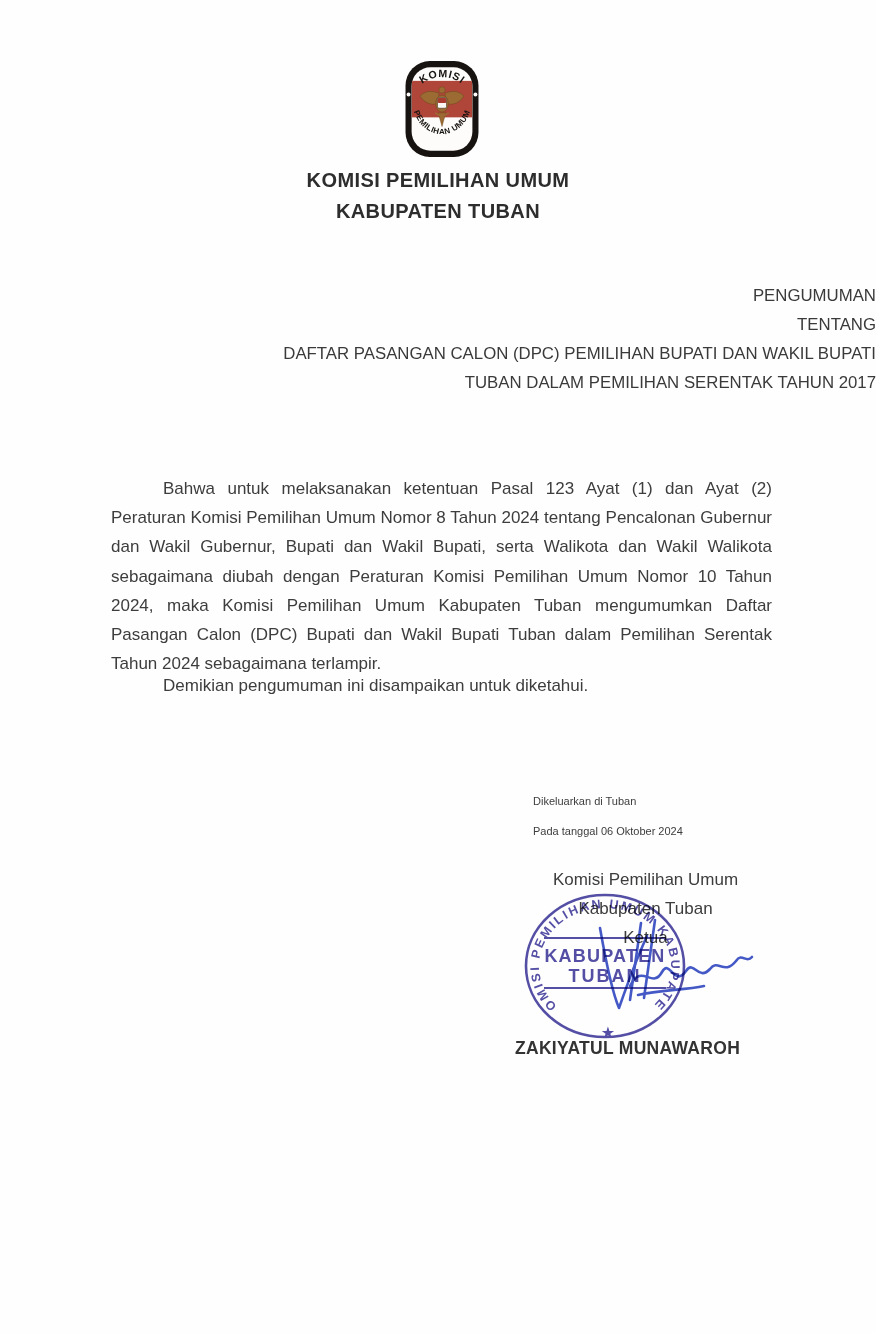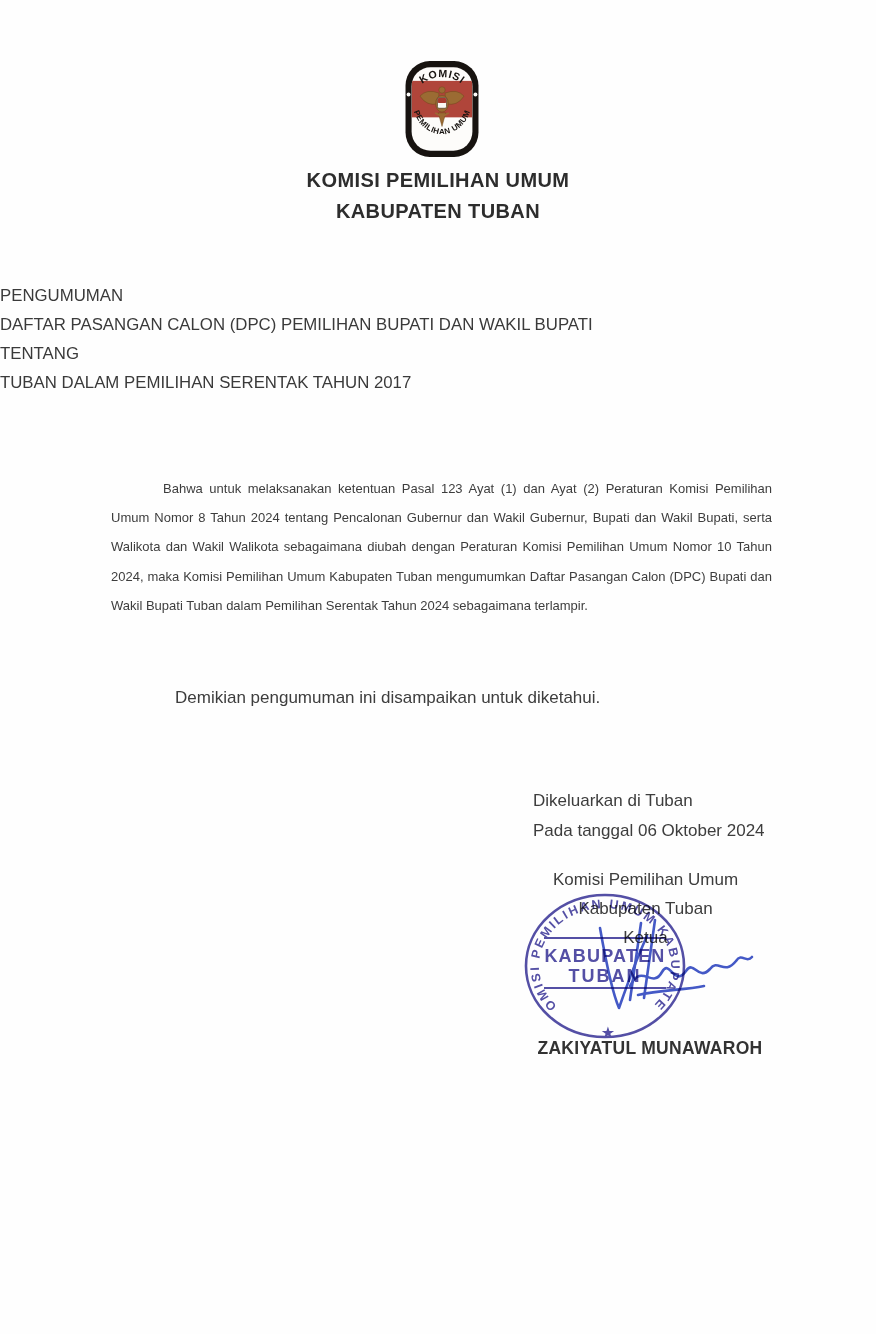--- a/index.html
+++ b/index.html
@@ -11,30 +11,30 @@
     color:#3d3d3d;
     overflow:hidden;
     margin:0 auto;
   }
   .abs{position:absolute;}
   
   .kpu-logo{left:404px;top:58px;width:76px;height:102px;}
   .header-block{left:0;right:0;top:165px;text-align:center;line-height:31px;}
   .header-line{font-weight:700;font-size:20px;letter-spacing:.4px;color:#2d2d2d;}
   
-  .title-block{left:0;right:0;top:281px;text-align:left;line-height:29px;font-size:16.8px;color:#3a3a3a;}
+  .title-block{left:0;right:0;top:281px;text-align:right;line-height:29px;font-size:16.8px;color:#3a3a3a;}
   
-  .body-par{left:111px;width:661px;top:474px;font-size:13px;line-height:29.2px;
+  .body-par{left:111px;width:661px;top:474px;font-size:17px;line-height:29.2px;
             text-align:justify;text-indent:52px;margin:0;}
   .closing-par{left:111px;width:661px;top:671px;font-size:17px;line-height:29px;
-            text-indent:52px;margin:12px;}
+            text-indent:52px;margin:0;}
   
-  .issue-block{left:533px;top:786px;font-size:17px;line-height:30px;}
+  .issue-block{left:533px;top:786px;font-size:11px;line-height:30px;}
   .org-block{left:528px;width:235px;top:866px;text-align:center;font-size:17px;line-height:28.8px;}
-  .signer-name{left:515px;width:270px;top:1038px;text-align:center;
+  .signer-name{left:515px;width:270px;top:1038px;
                font-weight:700;font-size:17.5px;letter-spacing:.3px;color:#333;}
   
   .stamp-svg{left:520px;top:880px;width:176px;height:176px;mix-blend-mode:multiply;opacity:.92;}
   .sign-svg{left:555px;top:905px;width:230px;height:135px;mix-blend-mode:multiply;opacity:.95;}
   .stamp-text{font-family:"Liberation Sans", sans-serif;font-weight:700;}
 </style>
 </head>
 <body>
 
 <div class="page">
@@ -75,22 +75,22 @@
     </text>
   </svg>
 
   <div class="abs header-block">
     <div class="header-line">KOMISI PEMILIHAN UMUM</div>
     <div class="header-line">KABUPATEN TUBAN</div>
   </div>
 
   <div class="abs title-block">
     <div>PENGUMUMAN</div>
+    <div>TENTANG</div>
     <div>DAFTAR PASANGAN CALON (DPC) PEMILIHAN BUPATI DAN WAKIL BUPATI</div>
-    <div>TENTANG</div>
     <div>TUBAN DALAM PEMILIHAN SERENTAK TAHUN 2017</div>
   </div>
 
   <p class="abs body-par">Bahwa untuk melaksanakan ketentuan Pasal 123 Ayat (1) dan Ayat (2) Peraturan Komisi Pemilihan Umum Nomor 8 Tahun 2024 tentang Pencalonan Gubernur dan Wakil Gubernur, Bupati dan Wakil Bupati, serta Walikota dan Wakil Walikota sebagaimana diubah dengan Peraturan Komisi Pemilihan Umum Nomor 10 Tahun 2024, maka Komisi Pemilihan Umum Kabupaten Tuban mengumumkan Daftar Pasangan Calon (DPC) Bupati dan Wakil Bupati Tuban dalam Pemilihan Serentak Tahun 2024 sebagaimana terlampir.</p>
   <p class="abs closing-par">Demikian pengumuman ini disampaikan untuk diketahui.</p>
 
   <div class="abs issue-block">
     <div>Dikeluarkan di Tuban</div>
     <div>Pada tanggal 06 Oktober 2024</div>
   </div>

